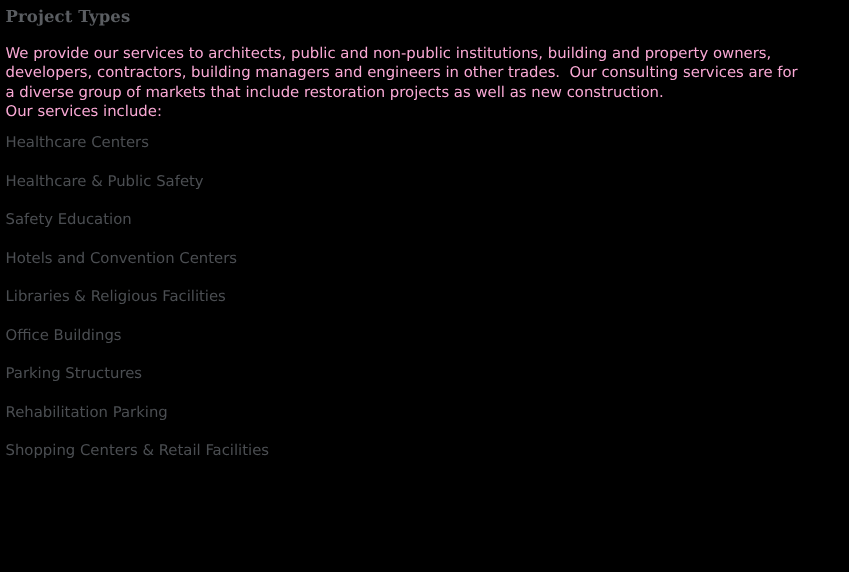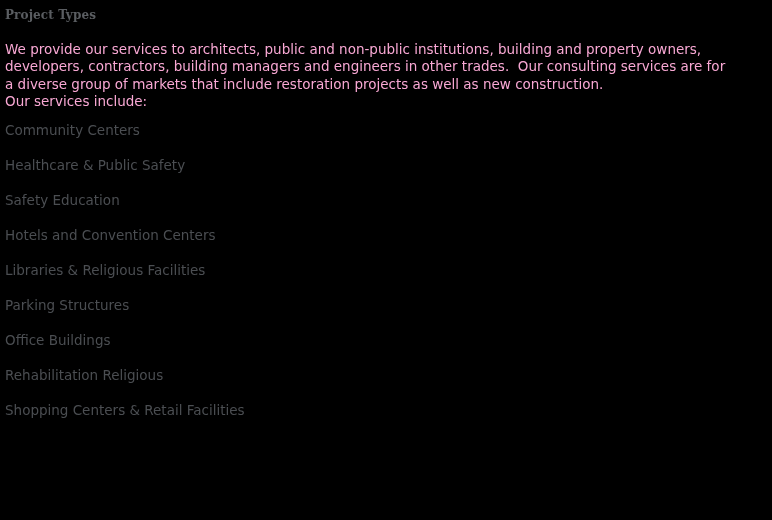--- a/index.html
+++ b/index.html
@@ -26,21 +26,21 @@
   }
 
   
   .page-heading {
     position: absolute;
     left: 5px;
     top: 6px;
     margin: 0;
     font-family: "DejaVu Serif", "Liberation Serif", serif;
     font-weight: bold;
-    font-size: 12px;
+    font-size: 15px;
     line-height: 19px;
     letter-spacing: 0.1px;
     color: #5a5d61;
     white-space: nowrap;
   }
 
   
   .intro-block {
     position: absolute;
     left: 5px;
@@ -84,24 +84,24 @@
   <h1 class="page-heading">Project Types</h1>
 
   <div class="intro-block">
     <div class="intro-line">We provide our services to architects, public and non-public institutions, building and property owners,</div>
     <div class="intro-line">developers, contractors, building managers and engineers in other trades.  Our consulting services are for</div>
     <div class="intro-line">a diverse group of markets that include restoration projects as well as new construction.</div>
     <div class="intro-line">Our services include:</div>
   </div>
 
   <ul class="services-list">
-    <li class="service-item">Community Centers</li>
+    <li class="service-item">Healthcare Centers</li>
     <li class="service-item">Healthcare &amp; Public Safety</li>
     <li class="service-item">Safety Education</li>
     <li class="service-item">Hotels and Convention Centers</li>
     <li class="service-item">Libraries &amp; Religious Facilities</li>
+    <li class="service-item">Office Buildings</li>
     <li class="service-item">Parking Structures</li>
-    <li class="service-item">Office Buildings</li>
-    <li class="service-item">Rehabilitation Religious</li>
+    <li class="service-item">Rehabilitation Parking</li>
     <li class="service-item">Shopping Centers &amp; Retail Facilities</li>
   </ul>
 
 </div>
 
 </body></html>

